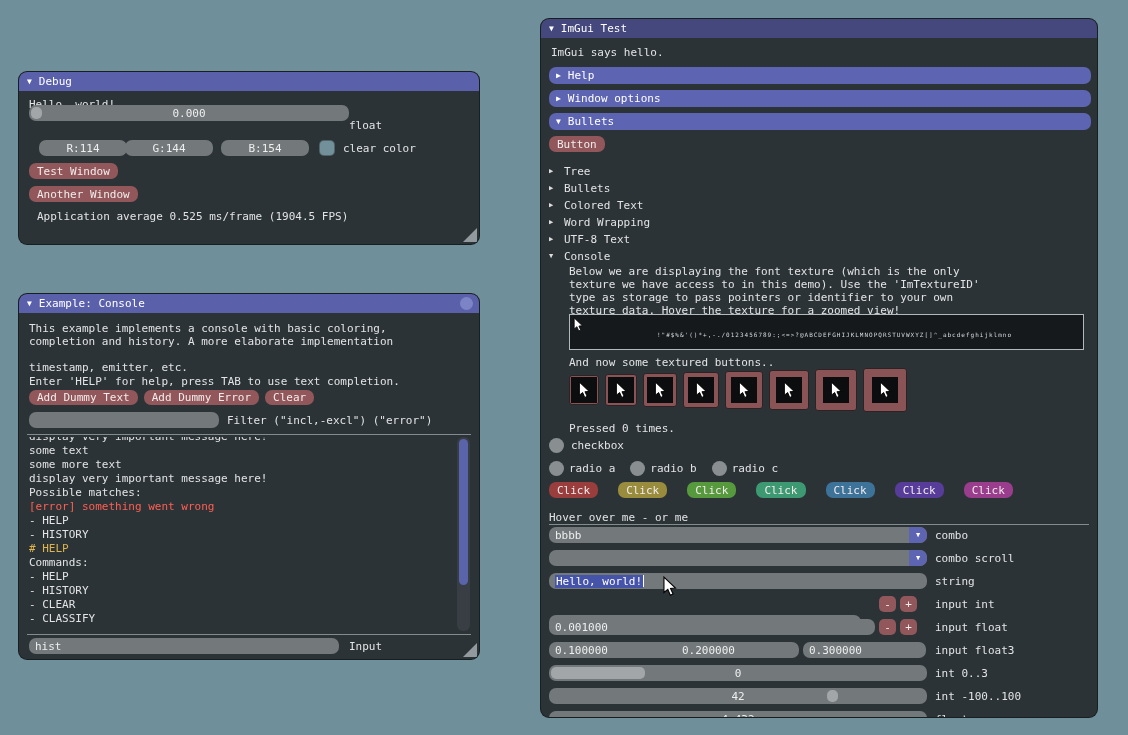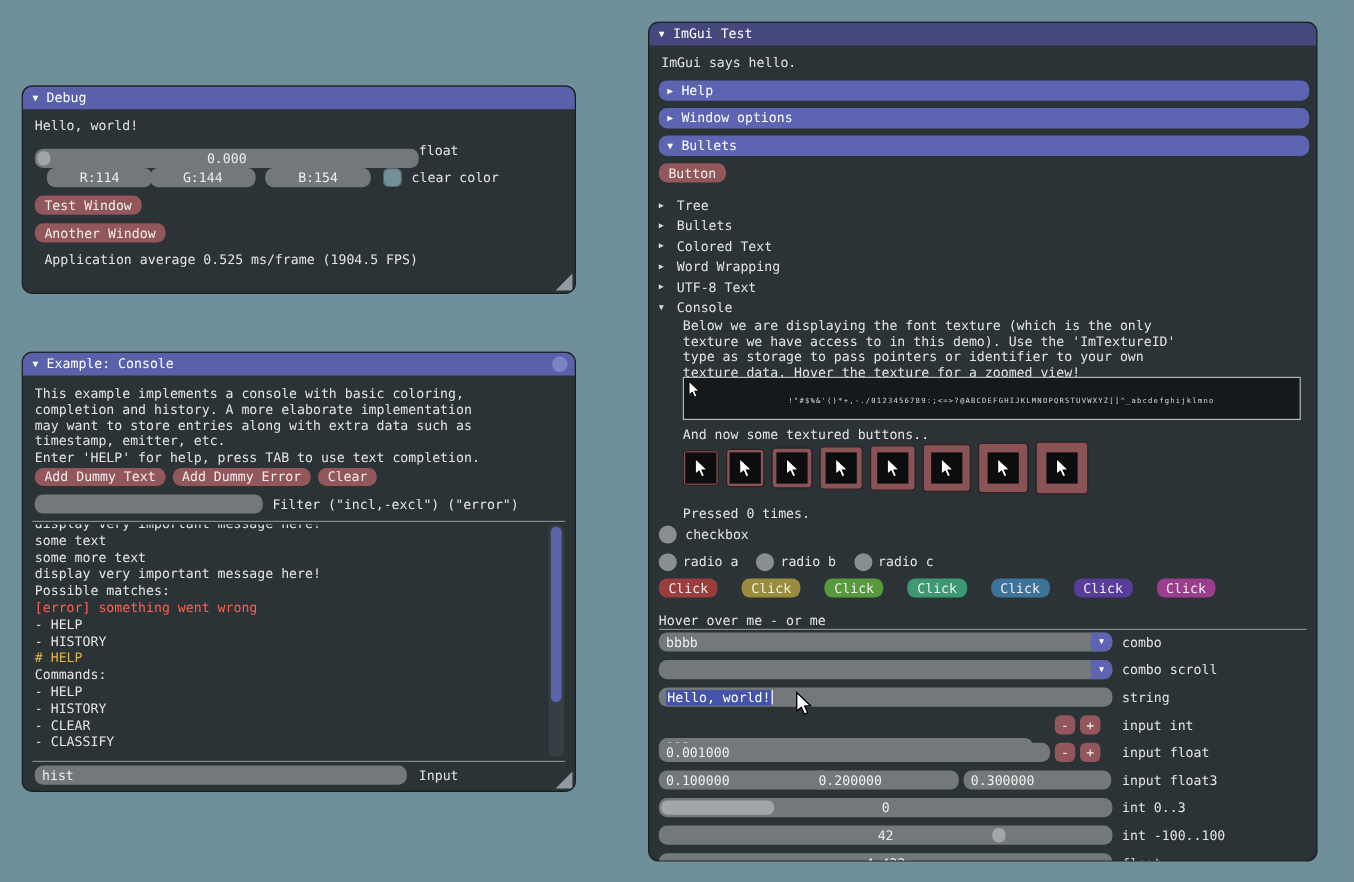--- a/index.html
+++ b/index.html
@@ -65,21 +65,21 @@
 </head>
 <body style="background-color: rgb(111, 143, 155);">
 
 <div class="win" style="left:18px;top:71px;width:462px;height:174px">
   <div class="titlebar">
     <span class="tri">▼</span>
     <span>Debug</span>
   </div>
   <div class="lbl" style="left:10px;top:26px">Hello, world!</div>
 
-  <div class="frame center" style="left:10px;top:52px;width:320px">
+  <div class="frame center" style="left:10px;top:33px;width:320px">
     <div class="grab" style="left:2px;width:11px"></div>
     <span>0.000</span>
   </div>
   <div class="lbl" style="left:330px;top:47px">float</div>
 
   <div class="frame center" style="left:20px;top:68px;width:88px">
       <span>R:114</span>
     </div>
   <div class="frame center" style="left:106px;top:68px;width:88px">
       <span>G:144</span>
@@ -98,21 +98,20 @@
 
 <div class="win" style="left:18px;top:293px;width:462px;height:367px">
   <div class="titlebar">
     <span class="tri">▼</span>
     <span>Example: Console</span>
     <span class="close"></span>
   </div>
 
   <div class="lbl" style="left:10px;top:28px">This example implements a console with basic coloring,</div>
   <div class="lbl" style="left:10px;top:41px">completion and history. A more elaborate implementation</div>
-  <div class="lbl" style="left:10px;top:54px">may want to store entries along with extra data such as</div>
   <div class="lbl" style="left:10px;top:67px">timestamp, emitter, etc.</div>
   <div class="lbl" style="left:10px;top:81px">Enter 'HELP' for help, press TAB to use text completion.</div>
 
   <div class="flexrow" style="left:10px;top:96px;gap:6px">
     <div class="btn" style="height:15px">Add Dummy Text</div>
     <div class="btn" style="height:15px">Add Dummy Error</div>
     <div class="btn" style="height:15px">Clear</div>
   </div>
 
   <div class="frame" style="left:10px;top:118px;width:190px"></div>

